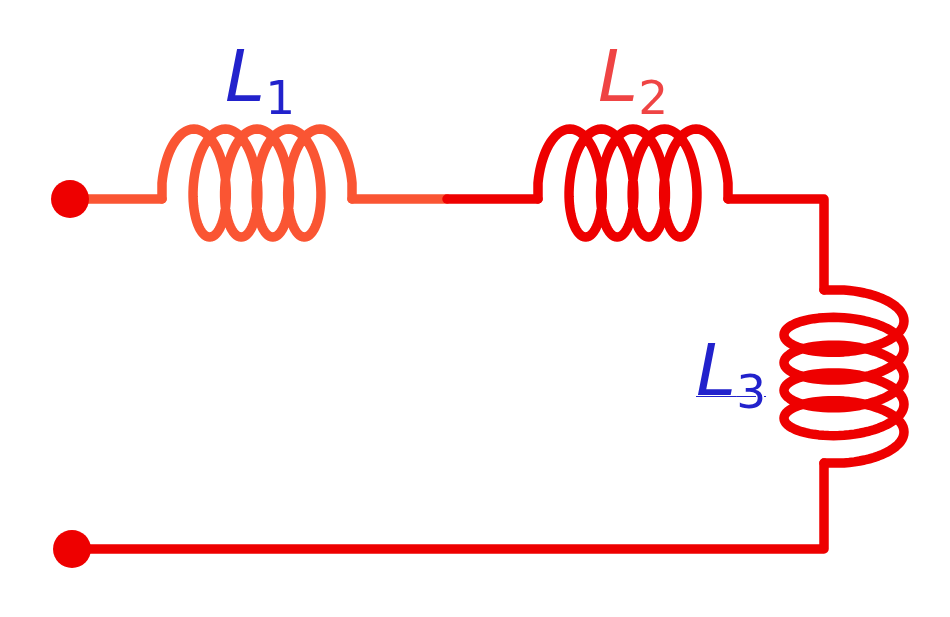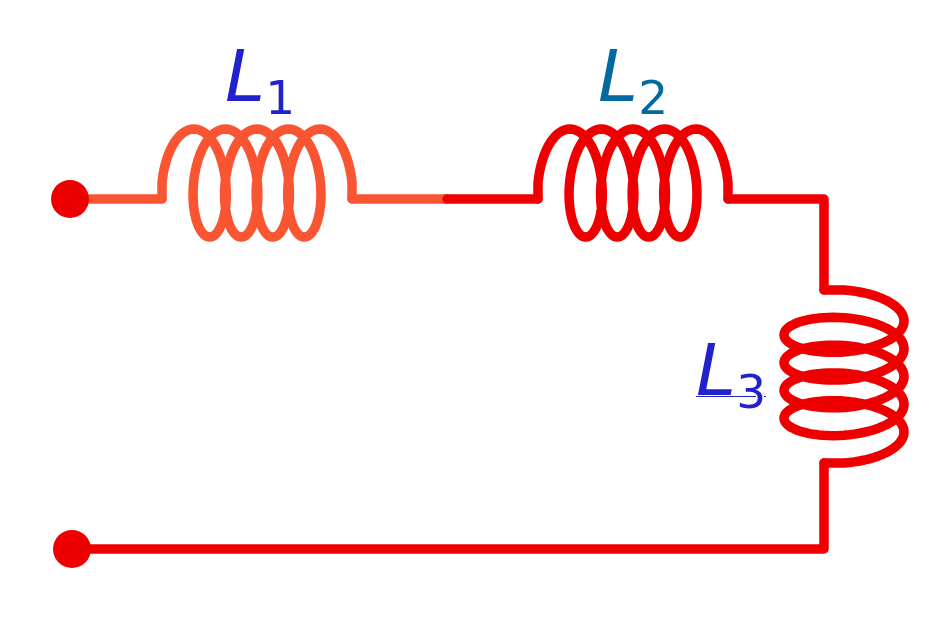--- a/index.html
+++ b/index.html
@@ -36,16 +36,16 @@
       <path d="M824 463L824 549L72 549" fill="none" stroke="#EE0000" stroke-width="9.5" stroke-linecap="round" stroke-linejoin="round"></path>
       <path d="M162.00 199.00L162.00 183.00L162.53 178.29L163.24 173.62L164.13 169.02L165.20 164.53L166.44 160.18L167.85 156.00L169.41 152.03L171.12 148.29L172.97 144.82L174.96 141.63L177.06 138.77L179.26 136.23L181.55 134.06L183.93 132.26L186.36 130.84L188.84 129.82L191.36 129.21L193.89 129.00L196.42 129.21L198.93 129.82L201.42 130.84L203.85 132.26L206.22 134.06L208.52 136.23L210.72 138.77L212.82 141.63L214.80 144.82L216.66 148.29L218.37 152.03L219.93 156.00L221.34 160.18L222.58 164.53L223.65 169.02L224.54 173.62L225.25 178.29L225.78 183.00L226.12 187.71L226.29 192.38L226.27 196.98L226.08 201.47L225.72 205.82L225.19 210.00L224.51 213.97L223.67 217.71L222.69 221.18L221.59 224.37L220.36 227.23L219.04 229.77L217.62 231.94L216.12 233.74L214.56 235.16L212.96 236.18L211.32 236.79L209.67 237.00L208.01 236.79L206.38 236.18L204.77 235.16L203.21 233.74L201.72 231.94L200.30 229.77L198.97 227.23L197.75 224.37L196.64 221.18L195.66 217.71L194.83 213.97L194.14 210.00L193.61 205.82L193.25 201.47L193.06 196.98L193.04 192.38L193.21 187.71L193.56 183.00L194.09 178.29L194.80 173.62L195.69 169.02L196.76 164.53L198.00 160.18L199.40 156.00L200.96 152.03L202.68 148.29L204.53 144.82L206.51 141.63L208.61 138.77L210.81 136.23L213.11 134.06L215.48 132.26L217.92 130.84L220.40 129.82L222.91 129.21L225.44 129.00L227.97 129.21L230.49 129.82L232.97 130.84L235.41 132.26L237.78 134.06L240.07 136.23L242.28 138.77L244.38 141.63L246.36 144.82L248.21 148.29L249.93 152.03L251.49 156.00L252.89 160.18L254.13 164.53L255.20 169.02L256.09 173.62L256.80 178.29L257.33 183.00L257.68 187.71L257.85 192.38L257.83 196.98L257.64 201.47L257.28 205.82L256.75 210.00L256.06 213.97L255.22 217.71L254.25 221.18L253.14 224.37L251.92 227.23L250.59 229.77L249.17 231.94L247.68 233.74L246.12 235.16L244.51 236.18L242.88 236.79L241.22 237.00L239.57 236.79L237.93 236.18L236.33 235.16L234.77 233.74L233.27 231.94L231.85 229.77L230.52 227.23L229.30 224.37L228.20 221.18L227.22 217.71L226.38 213.97L225.70 210.00L225.17 205.82L224.81 201.47L224.61 196.98L224.60 192.38L224.76 187.71L225.11 183.00L225.64 178.29L226.35 173.62L227.24 169.02L228.31 164.53L229.55 160.18L230.96 156.00L232.52 152.03L234.23 148.29L236.08 144.82L238.07 141.63L240.17 138.77L242.37 136.23L244.67 134.06L247.04 132.26L249.47 130.84L251.96 129.82L254.47 129.21L257.00 129.00L259.53 129.21L262.04 129.82L264.53 130.84L266.96 132.26L269.33 134.06L271.63 136.23L273.83 138.77L275.93 141.63L277.92 144.82L279.77 148.29L281.48 152.03L283.04 156.00L284.45 160.18L285.69 164.53L286.76 169.02L287.65 173.62L288.36 178.29L288.89 183.00L289.24 187.71L289.40 192.38L289.39 196.98L289.19 201.47L288.83 205.82L288.30 210.00L287.62 213.97L286.78 217.71L285.80 221.18L284.70 224.37L283.48 227.23L282.15 229.77L280.73 231.94L279.23 233.74L277.67 235.16L276.07 236.18L274.43 236.79L272.78 237.00L271.12 236.79L269.49 236.18L267.88 235.16L266.32 233.74L264.83 231.94L263.41 229.77L262.08 227.23L260.86 224.37L259.75 221.18L258.78 217.71L257.94 213.97L257.25 210.00L256.72 205.82L256.36 201.47L256.17 196.98L256.15 192.38L256.32 187.71L256.67 183.00L257.20 178.29L257.91 173.62L258.80 169.02L259.87 164.53L261.11 160.18L262.51 156.00L264.07 152.03L265.79 148.29L267.64 144.82L269.62 141.63L271.72 138.77L273.93 136.23L276.22 134.06L278.59 132.26L281.03 130.84L283.51 129.82L286.03 129.21L288.56 129.00L291.09 129.21L293.60 129.82L296.08 130.84L298.52 132.26L300.89 134.06L303.19 136.23L305.39 138.77L307.49 141.63L309.47 144.82L311.32 148.29L313.04 152.03L314.60 156.00L316.00 160.18L317.24 164.53L318.31 169.02L319.20 173.62L319.91 178.29L320.44 183.00L320.79 187.71L320.96 192.38L320.94 196.98L320.75 201.47L320.39 205.82L319.86 210.00L319.17 213.97L318.34 217.71L317.36 221.18L316.25 224.37L315.03 227.23L313.70 229.77L312.28 231.94L310.79 233.74L309.23 235.16L307.62 236.18L305.99 236.79L304.33 237.00L302.68 236.79L301.04 236.18L299.44 235.16L297.88 233.74L296.38 231.94L294.96 229.77L293.64 227.23L292.41 224.37L291.31 221.18L290.33 217.71L289.49 213.97L288.81 210.00L288.28 205.82L287.92 201.47L287.73 196.98L287.71 192.38L287.88 187.71L288.22 183.00L288.75 178.29L289.46 173.62L290.35 169.02L291.42 164.53L292.66 160.18L294.07 156.00L295.63 152.03L297.34 148.29L299.20 144.82L301.18 141.63L303.28 138.77L305.48 136.23L307.78 134.06L310.15 132.26L312.58 130.84L315.07 129.82L317.58 129.21L320.11 129.00L322.64 129.21L325.16 129.82L327.64 130.84L330.07 132.26L332.45 134.06L334.74 136.23L336.94 138.77L339.04 141.63L341.03 144.82L342.88 148.29L344.59 152.03L346.15 156.00L347.56 160.18L348.80 164.53L349.87 169.02L350.76 173.62L351.47 178.29L352.00 183.00L352.00 199.00" fill="none" stroke="#FA5533" stroke-width="9.5" stroke-linecap="round" stroke-linejoin="round"></path>
       <path d="M538.00 199.00L538.00 183.00L538.53 178.29L539.24 173.62L540.13 169.02L541.20 164.53L542.44 160.18L543.85 156.00L545.41 152.03L547.12 148.29L548.97 144.82L550.96 141.63L553.06 138.77L555.26 136.23L557.55 134.06L559.93 132.26L562.36 130.84L564.84 129.82L567.36 129.21L569.89 129.00L572.42 129.21L574.93 129.82L577.42 130.84L579.85 132.26L582.22 134.06L584.52 136.23L586.72 138.77L588.82 141.63L590.80 144.82L592.66 148.29L594.37 152.03L595.93 156.00L597.34 160.18L598.58 164.53L599.65 169.02L600.54 173.62L601.25 178.29L601.78 183.00L602.12 187.71L602.29 192.38L602.27 196.98L602.08 201.47L601.72 205.82L601.19 210.00L600.51 213.97L599.67 217.71L598.69 221.18L597.59 224.37L596.36 227.23L595.04 229.77L593.62 231.94L592.12 233.74L590.56 235.16L588.96 236.18L587.32 236.79L585.67 237.00L584.01 236.79L582.38 236.18L580.77 235.16L579.21 233.74L577.72 231.94L576.30 229.77L574.97 227.23L573.75 224.37L572.64 221.18L571.66 217.71L570.83 213.97L570.14 210.00L569.61 205.82L569.25 201.47L569.06 196.98L569.04 192.38L569.21 187.71L569.56 183.00L570.09 178.29L570.80 173.62L571.69 169.02L572.76 164.53L574.00 160.18L575.40 156.00L576.96 152.03L578.68 148.29L580.53 144.82L582.51 141.63L584.61 138.77L586.81 136.23L589.11 134.06L591.48 132.26L593.92 130.84L596.40 129.82L598.91 129.21L601.44 129.00L603.97 129.21L606.49 129.82L608.97 130.84L611.41 132.26L613.78 134.06L616.07 136.23L618.28 138.77L620.38 141.63L622.36 144.82L624.21 148.29L625.93 152.03L627.49 156.00L628.89 160.18L630.13 164.53L631.20 169.02L632.09 173.62L632.80 178.29L633.33 183.00L633.68 187.71L633.85 192.38L633.83 196.98L633.64 201.47L633.28 205.82L632.75 210.00L632.06 213.97L631.22 217.71L630.25 221.18L629.14 224.37L627.92 227.23L626.59 229.77L625.17 231.94L623.68 233.74L622.12 235.16L620.51 236.18L618.88 236.79L617.22 237.00L615.57 236.79L613.93 236.18L612.33 235.16L610.77 233.74L609.27 231.94L607.85 229.77L606.52 227.23L605.30 224.37L604.20 221.18L603.22 217.71L602.38 213.97L601.70 210.00L601.17 205.82L600.81 201.47L600.61 196.98L600.60 192.38L600.76 187.71L601.11 183.00L601.64 178.29L602.35 173.62L603.24 169.02L604.31 164.53L605.55 160.18L606.96 156.00L608.52 152.03L610.23 148.29L612.08 144.82L614.07 141.63L616.17 138.77L618.37 136.23L620.67 134.06L623.04 132.26L625.47 130.84L627.96 129.82L630.47 129.21L633.00 129.00L635.53 129.21L638.04 129.82L640.53 130.84L642.96 132.26L645.33 134.06L647.63 136.23L649.83 138.77L651.93 141.63L653.92 144.82L655.77 148.29L657.48 152.03L659.04 156.00L660.45 160.18L661.69 164.53L662.76 169.02L663.65 173.62L664.36 178.29L664.89 183.00L665.24 187.71L665.40 192.38L665.39 196.98L665.19 201.47L664.83 205.82L664.30 210.00L663.62 213.97L662.78 217.71L661.80 221.18L660.70 224.37L659.48 227.23L658.15 229.77L656.73 231.94L655.23 233.74L653.67 235.16L652.07 236.18L650.43 236.79L648.78 237.00L647.12 236.79L645.49 236.18L643.88 235.16L642.32 233.74L640.83 231.94L639.41 229.77L638.08 227.23L636.86 224.37L635.75 221.18L634.78 217.71L633.94 213.97L633.25 210.00L632.72 205.82L632.36 201.47L632.17 196.98L632.15 192.38L632.32 187.71L632.67 183.00L633.20 178.29L633.91 173.62L634.80 169.02L635.87 164.53L637.11 160.18L638.51 156.00L640.07 152.03L641.79 148.29L643.64 144.82L645.62 141.63L647.72 138.77L649.93 136.23L652.22 134.06L654.59 132.26L657.03 130.84L659.51 129.82L662.03 129.21L664.56 129.00L667.09 129.21L669.60 129.82L672.08 130.84L674.52 132.26L676.89 134.06L679.19 136.23L681.39 138.77L683.49 141.63L685.47 144.82L687.32 148.29L689.04 152.03L690.60 156.00L692.00 160.18L693.24 164.53L694.31 169.02L695.20 173.62L695.91 178.29L696.44 183.00L696.79 187.71L696.96 192.38L696.94 196.98L696.75 201.47L696.39 205.82L695.86 210.00L695.17 213.97L694.34 217.71L693.36 221.18L692.25 224.37L691.03 227.23L689.70 229.77L688.28 231.94L686.79 233.74L685.23 235.16L683.62 236.18L681.99 236.79L680.33 237.00L678.68 236.79L677.04 236.18L675.44 235.16L673.88 233.74L672.38 231.94L670.96 229.77L669.64 227.23L668.41 224.37L667.31 221.18L666.33 217.71L665.49 213.97L664.81 210.00L664.28 205.82L663.92 201.47L663.73 196.98L663.71 192.38L663.88 187.71L664.22 183.00L664.75 178.29L665.46 173.62L666.35 169.02L667.42 164.53L668.66 160.18L670.07 156.00L671.63 152.03L673.34 148.29L675.20 144.82L677.18 141.63L679.28 138.77L681.48 136.23L683.78 134.06L686.15 132.26L688.58 130.84L691.07 129.82L693.58 129.21L696.11 129.00L698.64 129.21L701.16 129.82L703.64 130.84L706.07 132.26L708.45 134.06L710.74 136.23L712.94 138.77L715.04 141.63L717.03 144.82L718.88 148.29L720.59 152.03L722.15 156.00L723.56 160.18L724.80 164.53L725.87 169.02L726.76 173.62L727.47 178.29L728.00 183.00L728.00 199.00" fill="none" stroke="#EE0000" stroke-width="9.5" stroke-linecap="round" stroke-linejoin="round"></path>
       <path d="M824.00 290.00L844.00 290.00L849.23 290.48L854.42 291.14L859.53 291.98L864.52 292.99L869.36 294.18L874.00 295.53L878.41 297.04L882.57 298.70L886.43 300.50L889.96 302.43L893.15 304.48L895.96 306.63L898.38 308.87L900.38 311.19L901.96 313.58L903.09 316.01L903.77 318.47L904.00 320.94L903.77 323.42L903.09 325.88L901.96 328.31L900.38 330.70L898.38 333.02L895.96 335.26L893.15 337.41L889.96 339.46L886.43 341.39L882.57 343.19L878.41 344.85L874.00 346.36L869.36 347.71L864.52 348.90L859.53 349.91L854.42 350.75L849.23 351.41L844.00 351.89L838.77 352.18L833.58 352.30L828.47 352.23L823.48 351.98L818.64 351.57L814.00 350.99L809.59 350.25L805.43 349.36L801.57 348.33L798.04 347.17L794.85 345.90L792.04 344.52L789.62 343.05L787.62 341.50L786.04 339.89L784.91 338.23L784.23 336.54L784.00 334.83L784.23 333.13L784.91 331.44L786.04 329.78L787.62 328.17L789.62 326.62L792.04 325.15L794.85 323.77L798.04 322.49L801.57 321.33L805.43 320.31L809.59 319.42L814.00 318.68L818.64 318.10L823.48 317.68L828.47 317.44L833.58 317.37L838.77 317.48L844.00 317.78L849.23 318.25L854.42 318.91L859.53 319.75L864.52 320.77L869.36 321.96L874.00 323.31L878.41 324.82L882.57 326.48L886.43 328.28L889.96 330.21L893.15 332.26L895.96 334.41L898.38 336.65L900.38 338.97L901.96 341.35L903.09 343.78L903.77 346.24L904.00 348.72L903.77 351.20L903.09 353.66L901.96 356.09L900.38 358.47L898.38 360.79L895.96 363.04L893.15 365.19L889.96 367.24L886.43 369.17L882.57 370.97L878.41 372.63L874.00 374.14L869.36 375.49L864.52 376.68L859.53 377.69L854.42 378.53L849.23 379.19L844.00 379.67L838.77 379.96L833.58 380.07L828.47 380.01L823.48 379.76L818.64 379.35L814.00 378.77L809.59 378.03L805.43 377.14L801.57 376.11L798.04 374.95L794.85 373.68L792.04 372.30L789.62 370.82L787.62 369.28L786.04 367.67L784.91 366.01L784.23 364.32L784.00 362.61L784.23 360.91L784.91 359.22L786.04 357.56L787.62 355.95L789.62 354.40L792.04 352.93L794.85 351.55L798.04 350.27L801.57 349.11L805.43 348.08L809.59 347.20L814.00 346.46L818.64 345.88L823.48 345.46L828.47 345.22L833.58 345.15L838.77 345.26L844.00 345.56L849.23 346.03L854.42 346.69L859.53 347.53L864.52 348.55L869.36 349.73L874.00 351.09L878.41 352.60L882.57 354.26L886.43 356.06L889.96 357.99L893.15 360.03L895.96 362.19L898.38 364.43L900.38 366.75L901.96 369.13L903.09 371.56L903.77 374.02L904.00 376.50L903.77 378.98L903.09 381.44L901.96 383.87L900.38 386.25L898.38 388.57L895.96 390.81L893.15 392.97L889.96 395.01L886.43 396.94L882.57 398.74L878.41 400.40L874.00 401.91L869.36 403.27L864.52 404.45L859.53 405.47L854.42 406.31L849.23 406.97L844.00 407.44L838.77 407.74L833.58 407.85L828.47 407.78L823.48 407.54L818.64 407.12L814.00 406.54L809.59 405.80L805.43 404.92L801.57 403.89L798.04 402.73L794.85 401.45L792.04 400.07L789.62 398.60L787.62 397.05L786.04 395.44L784.91 393.78L784.23 392.09L784.00 390.39L784.23 388.68L784.91 386.99L786.04 385.33L787.62 383.72L789.62 382.18L792.04 380.70L794.85 379.32L798.04 378.05L801.57 376.89L805.43 375.86L809.59 374.97L814.00 374.23L818.64 373.65L823.48 373.24L828.47 372.99L833.58 372.93L838.77 373.04L844.00 373.33L849.23 373.81L854.42 374.47L859.53 375.31L864.52 376.32L869.36 377.51L874.00 378.86L878.41 380.37L882.57 382.03L886.43 383.83L889.96 385.76L893.15 387.81L895.96 389.96L898.38 392.21L900.38 394.53L901.96 396.91L903.09 399.34L903.77 401.80L904.00 404.28L903.77 406.76L903.09 409.22L901.96 411.65L900.38 414.03L898.38 416.35L895.96 418.59L893.15 420.74L889.96 422.79L886.43 424.72L882.57 426.52L878.41 428.18L874.00 429.69L869.36 431.04L864.52 432.23L859.53 433.25L854.42 434.09L849.23 434.75L844.00 435.22L838.77 435.52L833.58 435.63L828.47 435.56L823.48 435.32L818.64 434.90L814.00 434.32L809.59 433.58L805.43 432.69L801.57 431.67L798.04 430.51L794.85 429.23L792.04 427.85L789.62 426.38L787.62 424.83L786.04 423.22L784.91 421.56L784.23 419.87L784.00 418.17L784.23 416.46L784.91 414.77L786.04 413.11L787.62 411.50L789.62 409.95L792.04 408.48L794.85 407.10L798.04 405.83L801.57 404.67L805.43 403.64L809.59 402.75L814.00 402.01L818.64 401.43L823.48 401.02L828.47 400.77L833.58 400.70L838.77 400.82L844.00 401.11L849.23 401.59L854.42 402.25L859.53 403.09L864.52 404.10L869.36 405.29L874.00 406.64L878.41 408.15L882.57 409.81L886.43 411.61L889.96 413.54L893.15 415.59L895.96 417.74L898.38 419.98L900.38 422.30L901.96 424.69L903.09 427.12L903.77 429.58L904.00 432.06L903.77 434.53L903.09 436.99L901.96 439.42L900.38 441.81L898.38 444.13L895.96 446.37L893.15 448.52L889.96 450.57L886.43 452.50L882.57 454.30L878.41 455.96L874.00 457.47L869.36 458.82L864.52 460.01L859.53 461.02L854.42 461.86L849.23 462.52L844.00 463.00L824.00 463.00" fill="none" stroke="#EE0000" stroke-width="9.5" stroke-linecap="round" stroke-linejoin="round"></path>
       <circle cx="70" cy="199" r="19" fill="#EE0000"></circle>
       <circle cx="72" cy="549" r="19" fill="#EE0000"></circle>
     </svg>
 
   <div class="ind-label" style="left: 225px; top: 40px; color: rgb(34, 34, 204);"><span class="lmain">L</span><span class="lsub">1</span></div>
 
-  <div class="ind-label" style="left: 598px; top: 40px; color: #0369a1;"><span class="lmain">L</span><span class="lsub">2</span></div>
+  <div class="ind-label" style="left: 598px; top: 40px; color: #ef4444;"><span class="lmain">L</span><span class="lsub">2</span></div>
 
   <div class="ind-label" style="left: 696px; top: 334px; color: rgb(34, 34, 204); text-decoration: underline;"><span class="lmain">L</span><span class="lsub">3</span></div>
 </div>
 
 </body></html>

